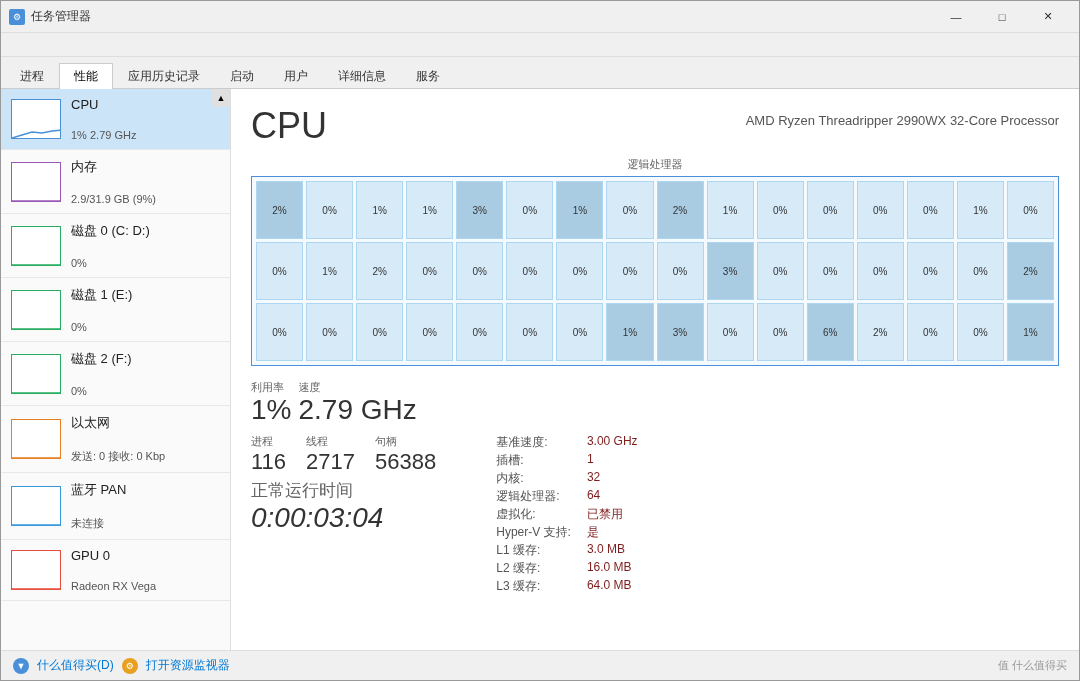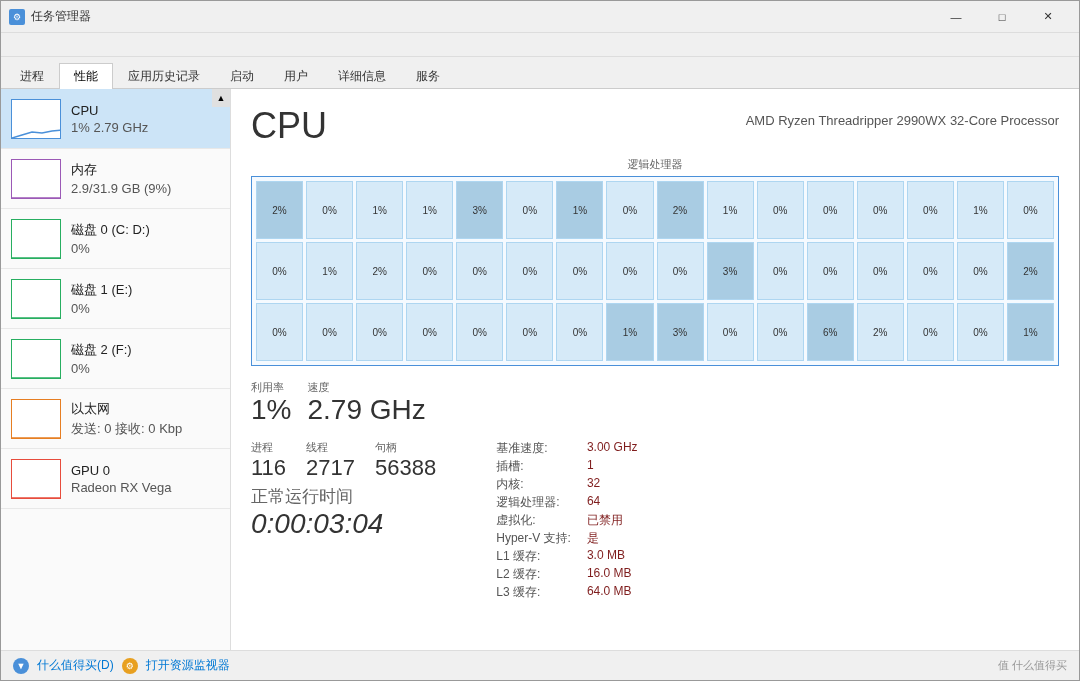--- a/index.html
+++ b/index.html
@@ -163,23 +163,23 @@
     .sidebar-chart-gpu {
       border-color: #e74c3c;
     }
     .sidebar-item-info { flex: 1; }
     .sidebar-item-name {
       font-size: 13px;
       font-weight: 500;
       color: #222;
     }
     .sidebar-item-value {
-      font-size: 13px;
+      font-size: 11px;
       color: #555;
-      margin-top: 2px;
+      margin-top: 17px;
     }
     .main-panel {
       flex: 1;
       padding: 16px 20px;
       overflow-y: auto;
       background: #ffffff;
     }
     .main-header {
       display: flex;
       align-items: flex-start;
@@ -223,22 +223,22 @@
       font-size: 10px;
       color: #333;
       position: relative;
       border: 1px solid #aed6f1;
     }
     .cpu-cell.active {
       background: #a9cce3;
     }
     .stats-row {
       display: flex;
-      gap: 16px;
-      margin-bottom: 14px;
+      gap: 7px;
+      margin-bottom: 8px;
     }
     .stat-group { }
     .stat-label {
       font-size: 11px;
       color: #666;
     }
     .stat-value {
       font-size: 28px;
       font-weight: 300;
       color: #333;
@@ -376,20 +376,29 @@
             <div class="sidebar-item-value">0%</div>
           </div>
         </div>
         <div class="sidebar-item">
           <div class="sidebar-chart sidebar-chart-ethernet" style="border-color: rgb(230, 126, 34);"><svg width="50" height="40" viewBox="0 0 50 40">
               <polyline points="0,38 10,38 20,38 30,38 40,38 50,38" fill="none" stroke="#e67e22" stroke-width="1.5"></polyline>
             </svg></div>
           <div class="sidebar-item-info">
             <div class="sidebar-item-name">以太网</div>
             <div class="sidebar-item-value">发送: 0 接收: 0 Kbp</div>
+          </div>
+        </div>
+        <div class="sidebar-item">
+          <div class="sidebar-chart sidebar-chart-bluetooth" style="border-color: rgb(52, 152, 219);"><svg width="50" height="40" viewBox="0 0 50 40">
+              <polyline points="0,38 10,38 20,38 30,38 40,38 50,38" fill="none" stroke="#3498db" stroke-width="1.5"></polyline>
+            </svg></div>
+          <div class="sidebar-item-info">
+            <div class="sidebar-item-name">蓝牙 PAN</div>
+            <div class="sidebar-item-value">未连接</div>
           </div>
         </div>
         <div class="sidebar-item">
           <div class="sidebar-chart sidebar-chart-gpu" style="border-color: rgb(231, 76, 60);"><svg width="50" height="40" viewBox="0 0 50 40">
               <polyline points="0,38 10,38 20,38 30,38 40,38 50,38" fill="none" stroke="#e74c3c" stroke-width="1.5"></polyline>
             </svg></div>
           <div class="sidebar-item-info">
             <div class="sidebar-item-name">GPU 0</div>
             <div class="sidebar-item-value">Radeon RX Vega</div>
           </div>

